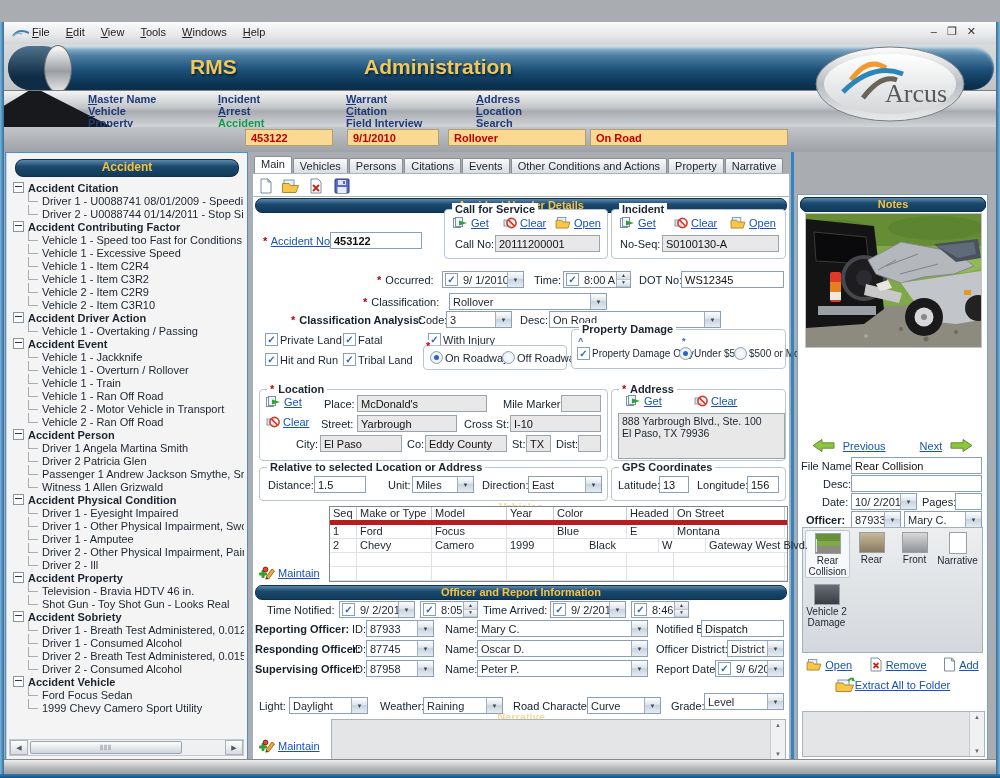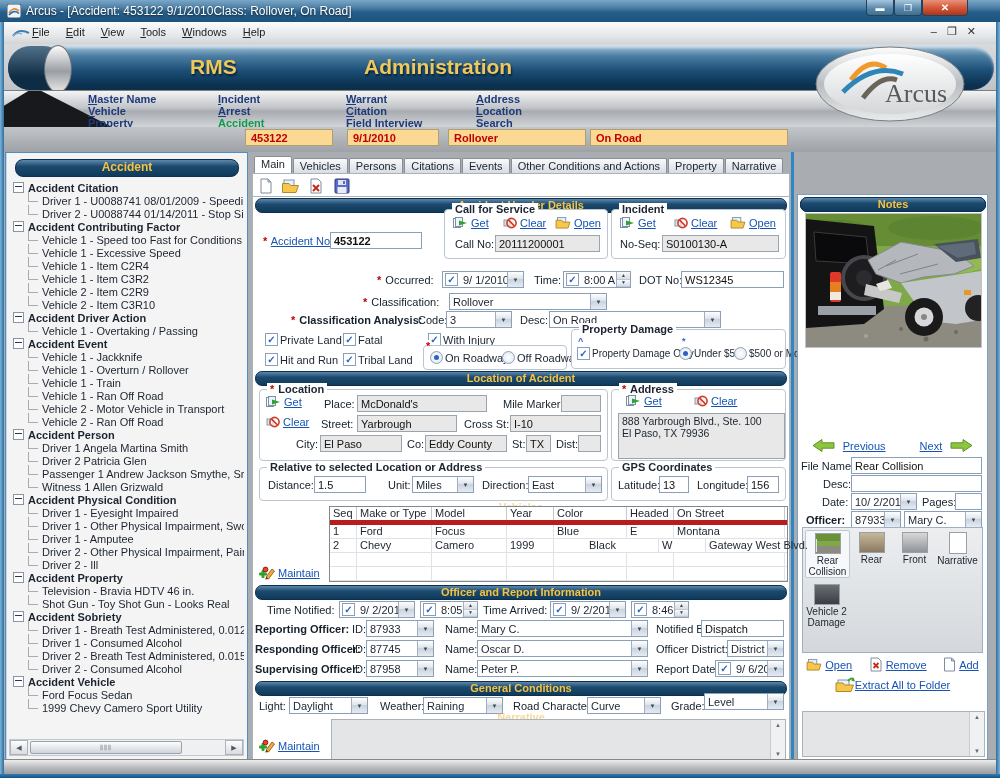--- a/index.html
+++ b/index.html
@@ -132,31 +132,20 @@
   #extract{position:absolute;left:0;top:482px;width:189px;display:flex;justify-content:center;align-items:center;}
   #notes-pill{left:2px;top:500px;width:184px;}
   
   #status{position:absolute;left:4px;right:4px;bottom:4px;height:14px;background:linear-gradient(#eceded,#b8babd 55%,#9a9da1);border-top:1px solid #888;}
 </style>
 </head>
 <body>
 
 <div id="app">
 
-  <div id="titlebar">
-    <span id="winicon"><svg width="14" height="14">
-          <rect width="14" height="14" rx="2" fill="#f0f4f8" stroke="#456"></rect>
-          <path d="M2 9 Q6 2 12 7" stroke="#e8872a" stroke-width="1.6" fill="none"></path>
-          <path d="M2 11 Q7 5 12 9.5" stroke="#2a6fae" stroke-width="1.6" fill="none"></path>
-        </svg></span>
-    <span id="title-text" class="nw">Arcus - [Accident: 453122 9/1/2010Class: Rollover, On Road]</span>
-    <div id="btn-min" class="winbtn">▬</div>
-    <div id="btn-max" class="winbtn">❐</div>
-    <div id="btn-close" class="winbtn">✕</div>
-  </div>
 
   <div id="menubar">
     <span id="swoosh"><svg width="18" height="10" viewBox="0 0 18 10">
           <path d="M1 8 Q7 0 17 5" stroke="#3d7fb0" stroke-width="2" fill="none"></path>
           <path d="M1 8 Q6 4 10 6" stroke="#8ab4d4" stroke-width="1.5" fill="none"></path>
         </svg></span>
     <span id="menu-items"><span class="menu-item"><u>F</u>ile</span><span class="menu-item"><u>E</u>dit</span><span class="menu-item"><u>V</u>iew</span><span class="menu-item"><u>T</u>ools</span><span class="menu-item"><u>W</u>indows</span><span class="menu-item"><u>H</u>elp</span></span>
     <span id="mdi-controls">–❐✕</span>
   </div>
 
@@ -580,21 +569,20 @@
       <span class="ckrow" style="left:105px;top:17px;font-size:10px">
           <span class="rd on"></span>
           <span>Under $500</span>
         </span>
       <span class="ckrow" style="left:160px;top:17px;font-size:10px">
           <span class="rd"></span>
           <span>$500 or More</span>
         </span>
     </div>
 
-    <div class="pill" style="left:2px;top:174px;width:530px">Location of Accident</div>
 
     <div class="gbox" style="left:6px;top:192px;width:347px;height:70px">
       <span class="leg"><b class="req">*</b> <span>Location</span></span>
       <span class="ilnk" style="left:6px;top:6px">
           <i style="display: inline-flex;">
             <svg width="15" height="12" viewBox="0 0 15 12">
               <rect x="0.5" y="1.5" width="7" height="9" fill="#fff" stroke="#7a8fa8"></rect>
               <rect x="2.5" y="0.5" width="7" height="9" fill="#eef3f8" stroke="#7a8fa8"></rect>
               <path d="M6 3.5 L14 6 L6 8.5 Z" fill="#33a033"></path>
             </svg>
@@ -815,21 +803,20 @@
         <span class="v">Peter P.</span>
         <span class="db"></span>
       </div>
     <span class="fldlab" style="left:403px;top:466px">Report Date:</span>
     <div class="dd" style="left:462px;top:463px;width:69px">
         <span class="cb on"></span>
         <span class="v">9/ 6/2010</span>
         <span class="db"></span>
       </div>
 
-    <div class="pill" style="left:2px;top:484px;width:530px">General Conditions</div>
     <span class="fldlab" style="left:6px;top:503px">Light:</span>
     <div class="dd" style="left:36px;top:500px;width:79px">
         <span class="v">Daylight</span>
         <span class="db"></span>
       </div>
     <span class="fldlab" style="left:127px;top:503px">Weather:</span>
     <div class="dd" style="left:170px;top:500px;width:80px">
         <span class="v">Raining</span>
         <span class="db"></span>
       </div>

